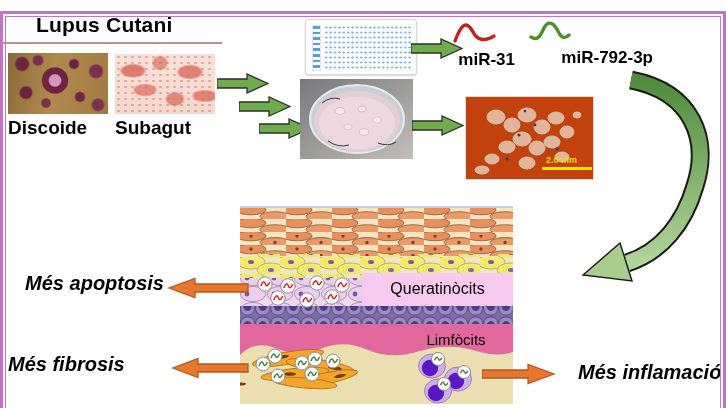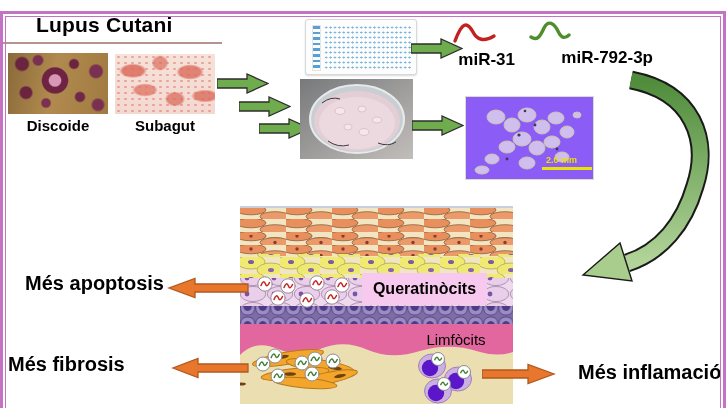--- a/index.html
+++ b/index.html
@@ -33,33 +33,33 @@
       radial-gradient(ellipse at 18% 28%, rgba(219,108,92,.85) 0 9%, rgba(0,0,0,0) 12%),
       radial-gradient(ellipse at 45% 15%, rgba(219,108,92,.7) 0 8%, rgba(0,0,0,0) 11%),
       radial-gradient(ellipse at 75% 30%, rgba(219,108,92,.8) 0 10%, rgba(0,0,0,0) 13%),
       radial-gradient(ellipse at 30% 60%, rgba(224,120,104,.8) 0 10%, rgba(0,0,0,0) 13%),
       radial-gradient(ellipse at 60% 75%, rgba(219,108,92,.75) 0 9%, rgba(0,0,0,0) 12%),
       radial-gradient(ellipse at 90% 70%, rgba(219,108,92,.8) 0 8%, rgba(0,0,0,0) 11%),
       radial-gradient(rgba(222,115,98,.55) 1px, rgba(0,0,0,0) 1.7px),
       linear-gradient(#f6e2da,#f3d8d0);
     background-size:auto,auto,auto,auto,auto,auto,7px 6px,auto;
   }
-  .photo-label{font-weight:bold;font-size:15px;text-align:center;}
+  .photo-label{font-weight:bold;font-size:19px;text-align:left;}
   #plate{left:305px;top:8px;width:110px;height:54px;background:#fdfdfe;border:1px solid #d6d8da;border-radius:3px;box-shadow:0 1px 2px rgba(0,0,0,.15);}
   .plate-strip{position:absolute;left:6px;top:5px;width:7px;height:44px;border:1px solid #e2e4e6;
     background:repeating-linear-gradient(180deg,#56a0d6 0 2.6px, rgba(0,0,0,0) 2.6px 5.6px);}
   .plate-grid{position:absolute;left:18px;top:5px;width:87px;height:44px;
     background-image:radial-gradient(circle,#7ab6de 0.9px, rgba(0,0,0,0) 1.15px);
     background-size:4.4px 5px;}
   .mir-label{font-size:17px;font-weight:bold;text-align:right;}
-  .outcome-label{font-size:20px;font-weight:bold;}
+  .outcome-label{font-size:20px;font-weight:bold;font-style:italic;}
   .tissue-label{font-size:15px;font-weight:normal;text-align:center;z-index:20;}
-  #queratinocits-box{left:362px;top:262px;width:125px;height:32px;background:#f8c9ef;
-    display:flex;align-items:center;justify-content:center;font-size:16px;font-weight:bold;z-index:20;}
-  #micrograph{left:465px;top:85px;width:127px;height:82px;background:#8b5cf6;border:1px solid #dddbd0;}
+  #queratinocits-box{left:362px;top:262px;width:151px;height:32px;background:#f8c9ef;
+    display:flex;align-items:center;justify-content:center;font-size:16px;font-weight:normal;z-index:20;}
+  #micrograph{left:465px;top:85px;width:127px;height:82px;background:#c2410c;border:1px solid #dddbd0;}
   .scale-text{position:absolute;left:80px;top:58px;font-size:9px;font-weight:bold;color:#e8e400;}
   .scale-line{position:absolute;left:76px;top:70px;width:50px;height:2.5px;background:#e8e400;}
   svg.icon{display:block;}
 </style>
 </head>
 <body>
 
 <div id="stage">
 
   <div class="frame-outer"></div>

